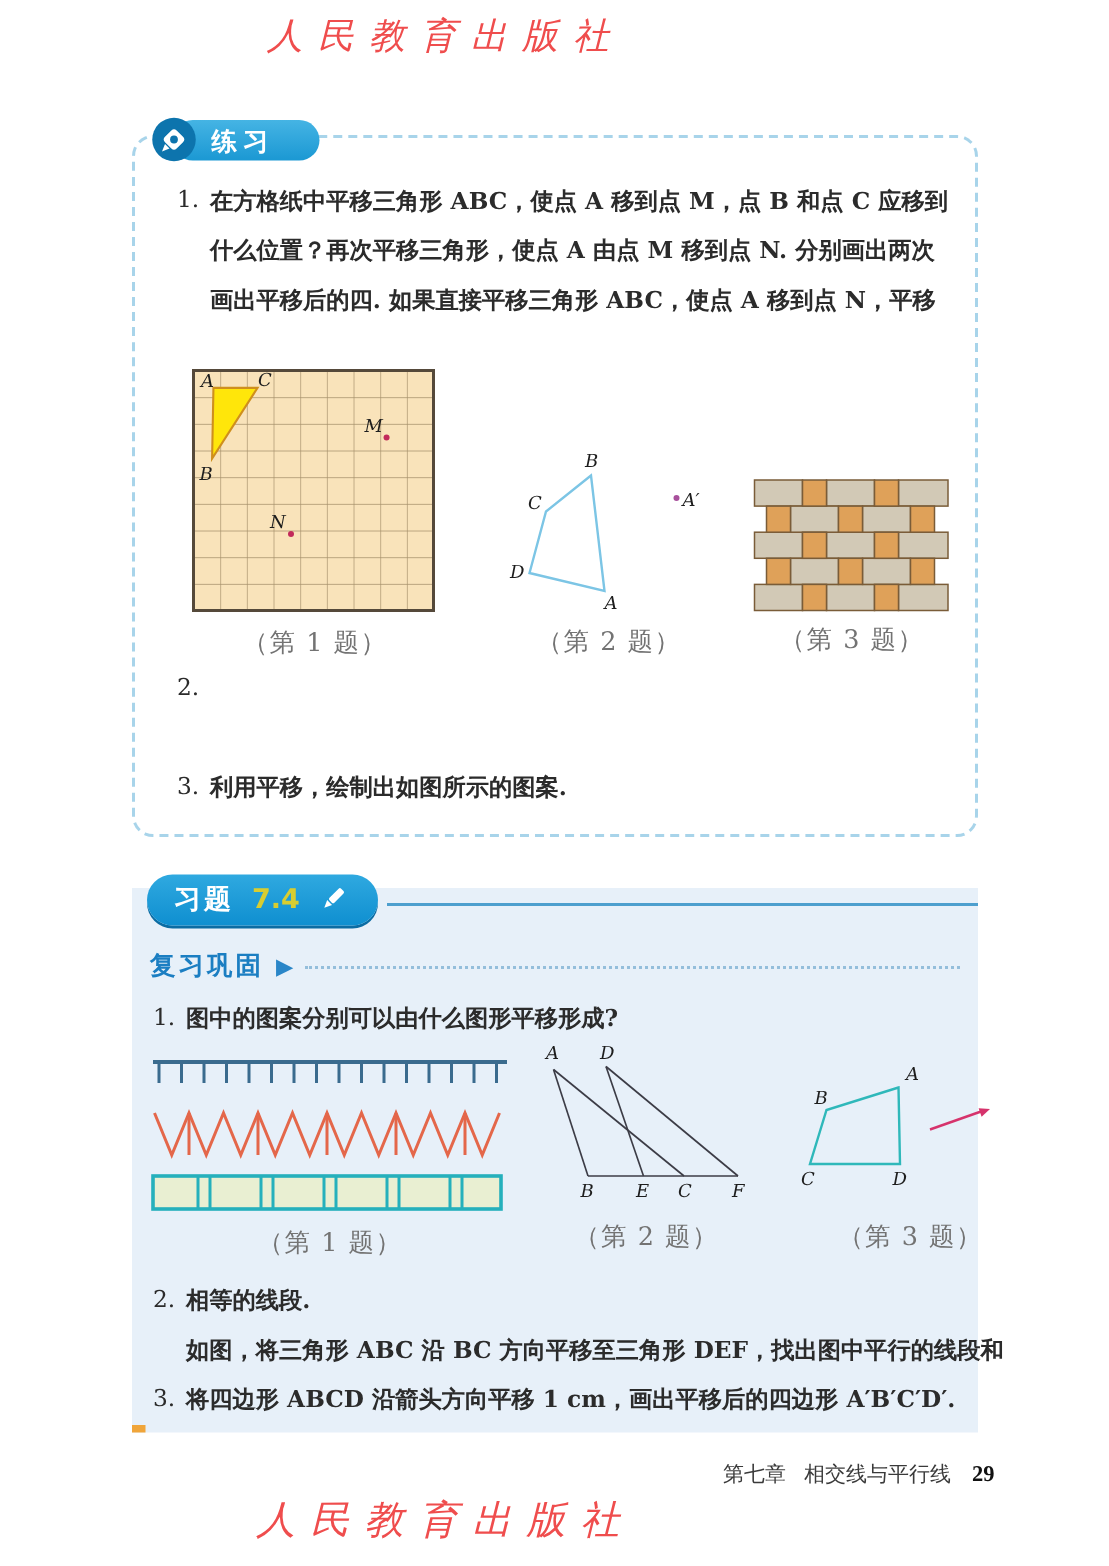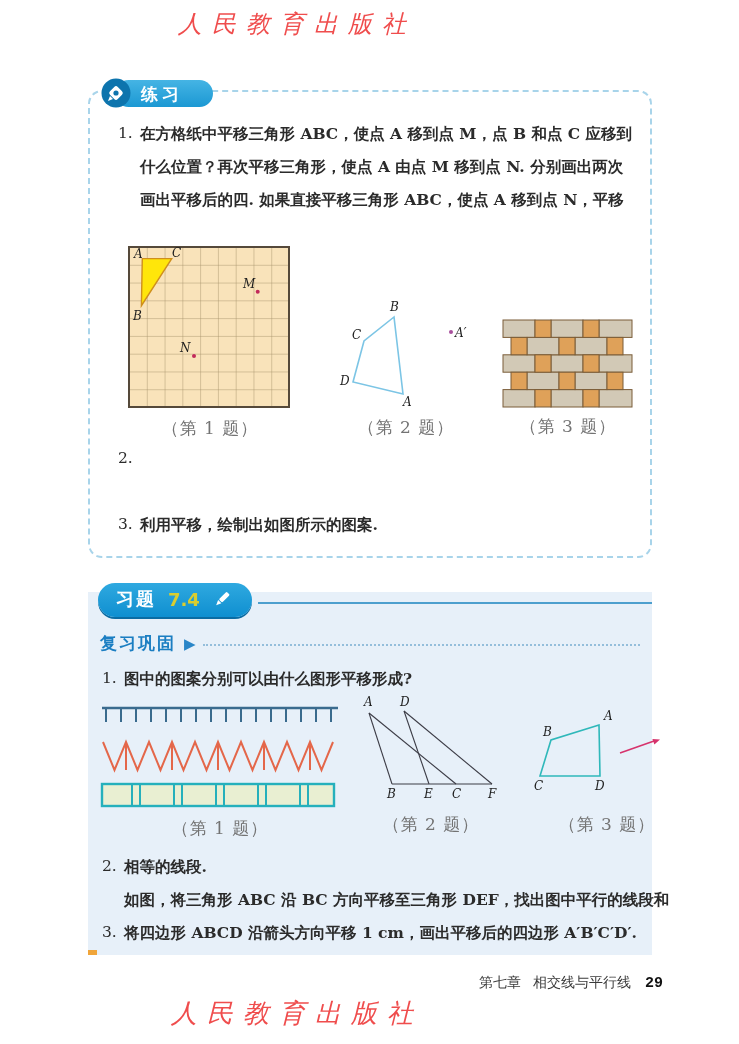--- a/index.html
+++ b/index.html
@@ -43,21 +43,21 @@
   .ex-rule{position:absolute;left:170px;right:0;top:10px;height:2px;background:#4d9fce;}
   .ex-sub{position:absolute;left:12px;top:40px;right:12px;display:flex;align-items:center;}
   .ex-sub .sub-label{color:#1b7ec2;font-family:"DejaVu Sans","Liberation Sans",sans-serif;
         font-weight:bold;font-size:17px;letter-spacing:2px;}
   .ex-sub .tri{color:#2a86c8;font-size:15px;margin:0 7px 0 8px;font-style:normal;}
   .ex-sub .dots{flex:1;border-top:2px dotted #94bedb;height:0;margin-top:2px;}
   .corner-mark{position:absolute;left:0;bottom:0;width:9px;height:5px;background:#f0a53a;}
 
   
   .footer{position:absolute;right:76px;top:974px;font-size:14px;color:#3a3a3a;
-        font-family:Liberation Mono, monospace;}
+        font-family:Liberation Serif, serif;}
   .footer .pageno{font-weight:bold;color:#111;font-size:15px;margin-left:14px;}
   .footer .chap{margin-right:12px;}
 </style>
 </head>
 <body>
 
 <div id="page">
 
   <div class="logo top">人民教育出版社</div>
 

